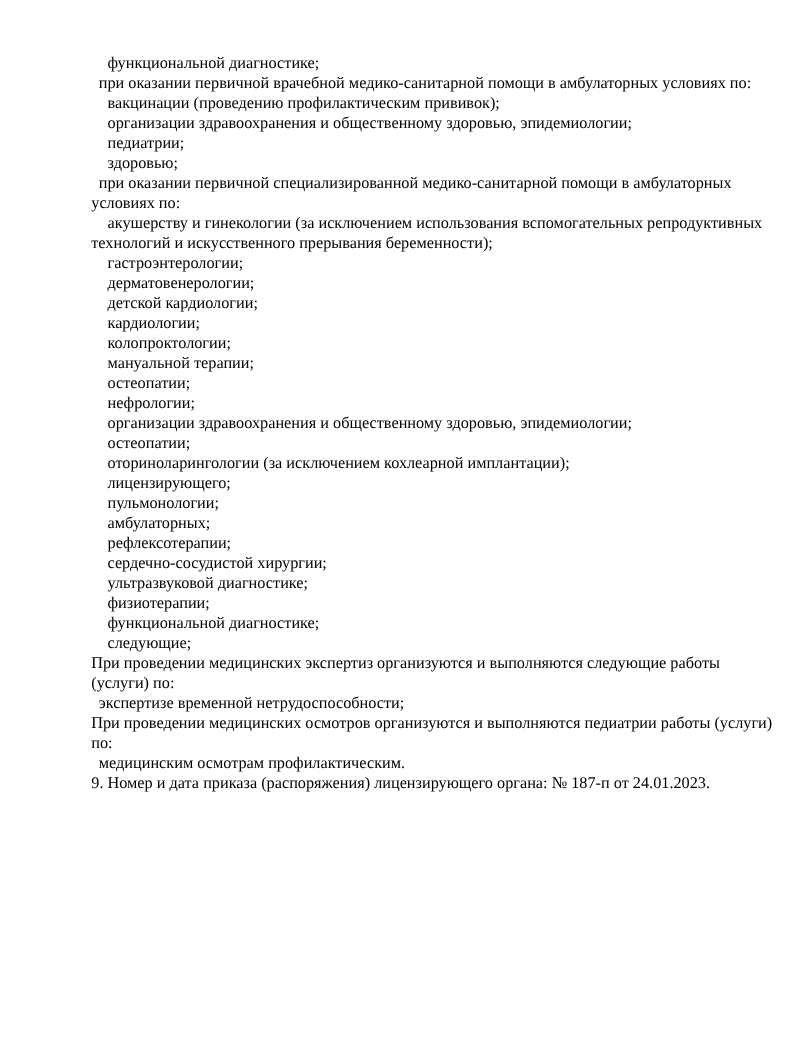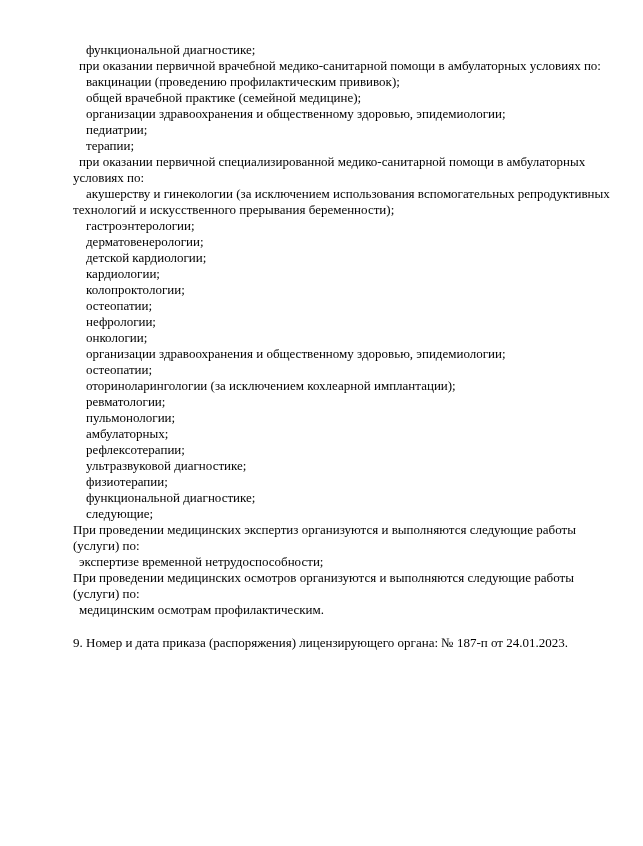--- a/index.html
+++ b/index.html
@@ -25,54 +25,54 @@
     font-size: 13px;
     line-height: 16px;
     margin: 0;
     text-align: left;
     word-spacing: normal;
   }
   
   .para.l0 { text-indent: 0; }
   .para.l1 { text-indent: 6px; }
   .para.l2 { text-indent: 13px; }
-  .para.gap { margin-top: 17px; }
+  .para.gap { }
 </style>
 </head>
 <body>
 
 <div class="page">
   <div>
       <div class="para l2">функциональной диагностике;</div>
       <div class="para l1">при оказании первичной врачебной медико-санитарной помощи в амбулаторных условиях по:</div>
       <div class="para l2">вакцинации (проведению профилактическим прививок);</div>
-      <div class="para l2">общей врачебной практике (семейной медицине);</div>
       <div class="para l2">организации здравоохранения и общественному здоровью, эпидемиологии;</div>
       <div class="para l2">педиатрии;</div>
-      <div class="para l2">терапии;</div>
+      <div class="para l2">здоровью;</div>
       <div class="para l1">при оказании первичной специализированной медико-санитарной помощи в амбулаторных условиях по:</div>
       <div class="para l2">акушерству и гинекологии (за исключением использования вспомогательных репродуктивных технологий и искусственного прерывания беременности);</div>
       <div class="para l2">гастроэнтерологии;</div>
       <div class="para l2">дерматовенерологии;</div>
       <div class="para l2">детской кардиологии;</div>
       <div class="para l2">кардиологии;</div>
       <div class="para l2">колопроктологии;</div>
+      <div class="para l2">мануальной терапии;</div>
       <div class="para l2">остеопатии;</div>
       <div class="para l2">нефрологии;</div>
-      <div class="para l2">онкологии;</div>
       <div class="para l2">организации здравоохранения и общественному здоровью, эпидемиологии;</div>
       <div class="para l2">остеопатии;</div>
       <div class="para l2">оториноларингологии (за исключением кохлеарной имплантации);</div>
-      <div class="para l2">ревматологии;</div>
+      <div class="para l2">лицензирующего;</div>
       <div class="para l2">пульмонологии;</div>
       <div class="para l2">амбулаторных;</div>
       <div class="para l2">рефлексотерапии;</div>
+      <div class="para l2">сердечно-сосудистой хирургии;</div>
       <div class="para l2">ультразвуковой диагностике;</div>
       <div class="para l2">физиотерапии;</div>
       <div class="para l2">функциональной диагностике;</div>
       <div class="para l2">следующие;</div>
       <div class="para l0">При проведении медицинских экспертиз организуются и выполняются следующие работы (услуги) по:</div>
       <div class="para l1">экспертизе временной нетрудоспособности;</div>
-      <div class="para l0">При проведении медицинских осмотров организуются и выполняются следующие работы (услуги) по:</div>
+      <div class="para l0">При проведении медицинских осмотров организуются и выполняются педиатрии работы (услуги) по:</div>
       <div class="para l1">медицинским осмотрам профилактическим.</div>
       <div class="para l0 gap">9. Номер и дата приказа (распоряжения) лицензирующего органа: № 187-п от 24.01.2023.</div>
     </div>
 </div>
 
 </body></html>

